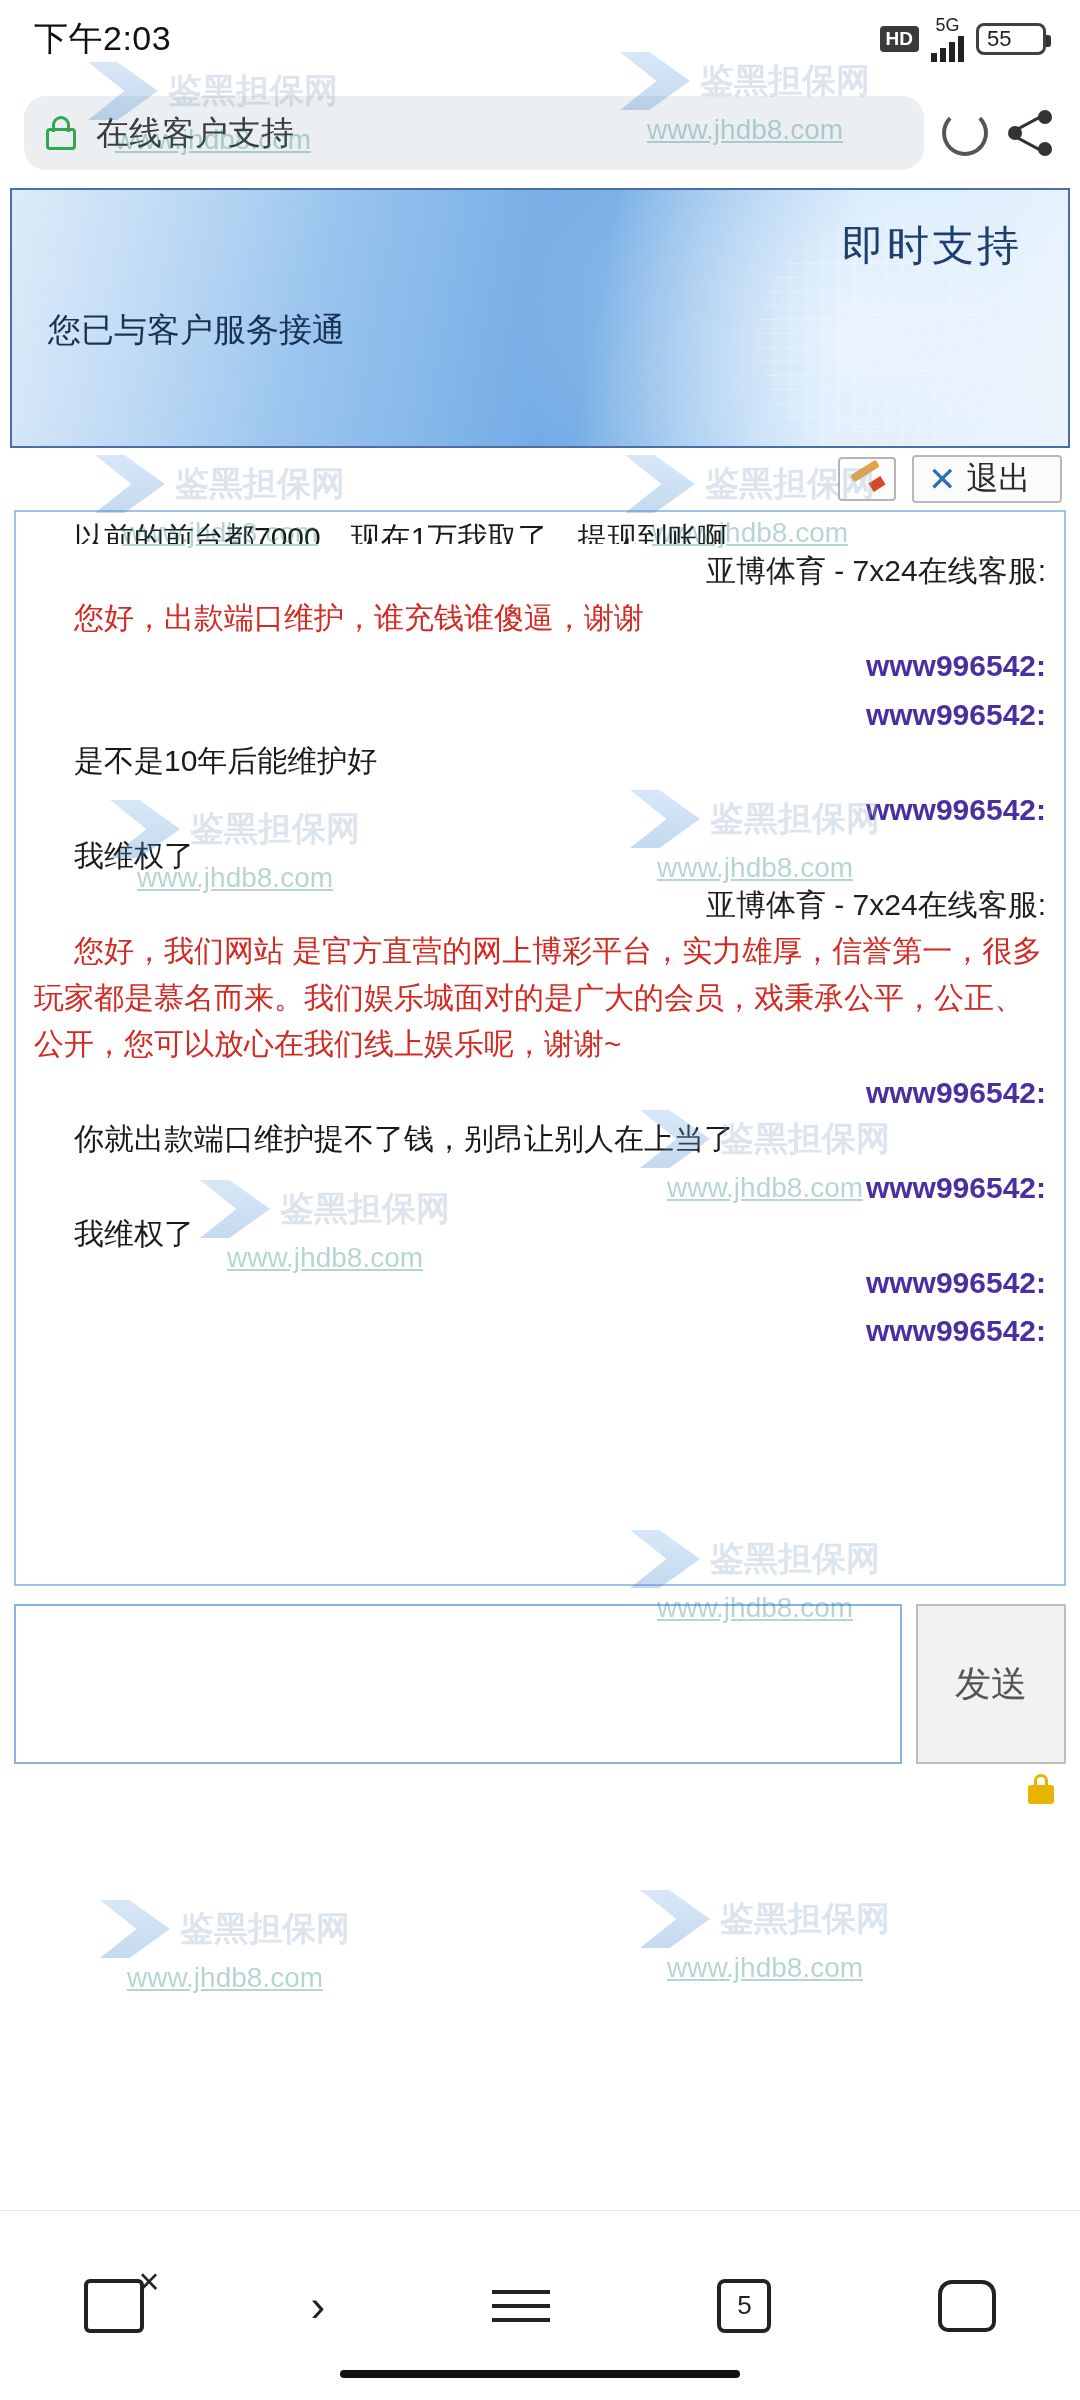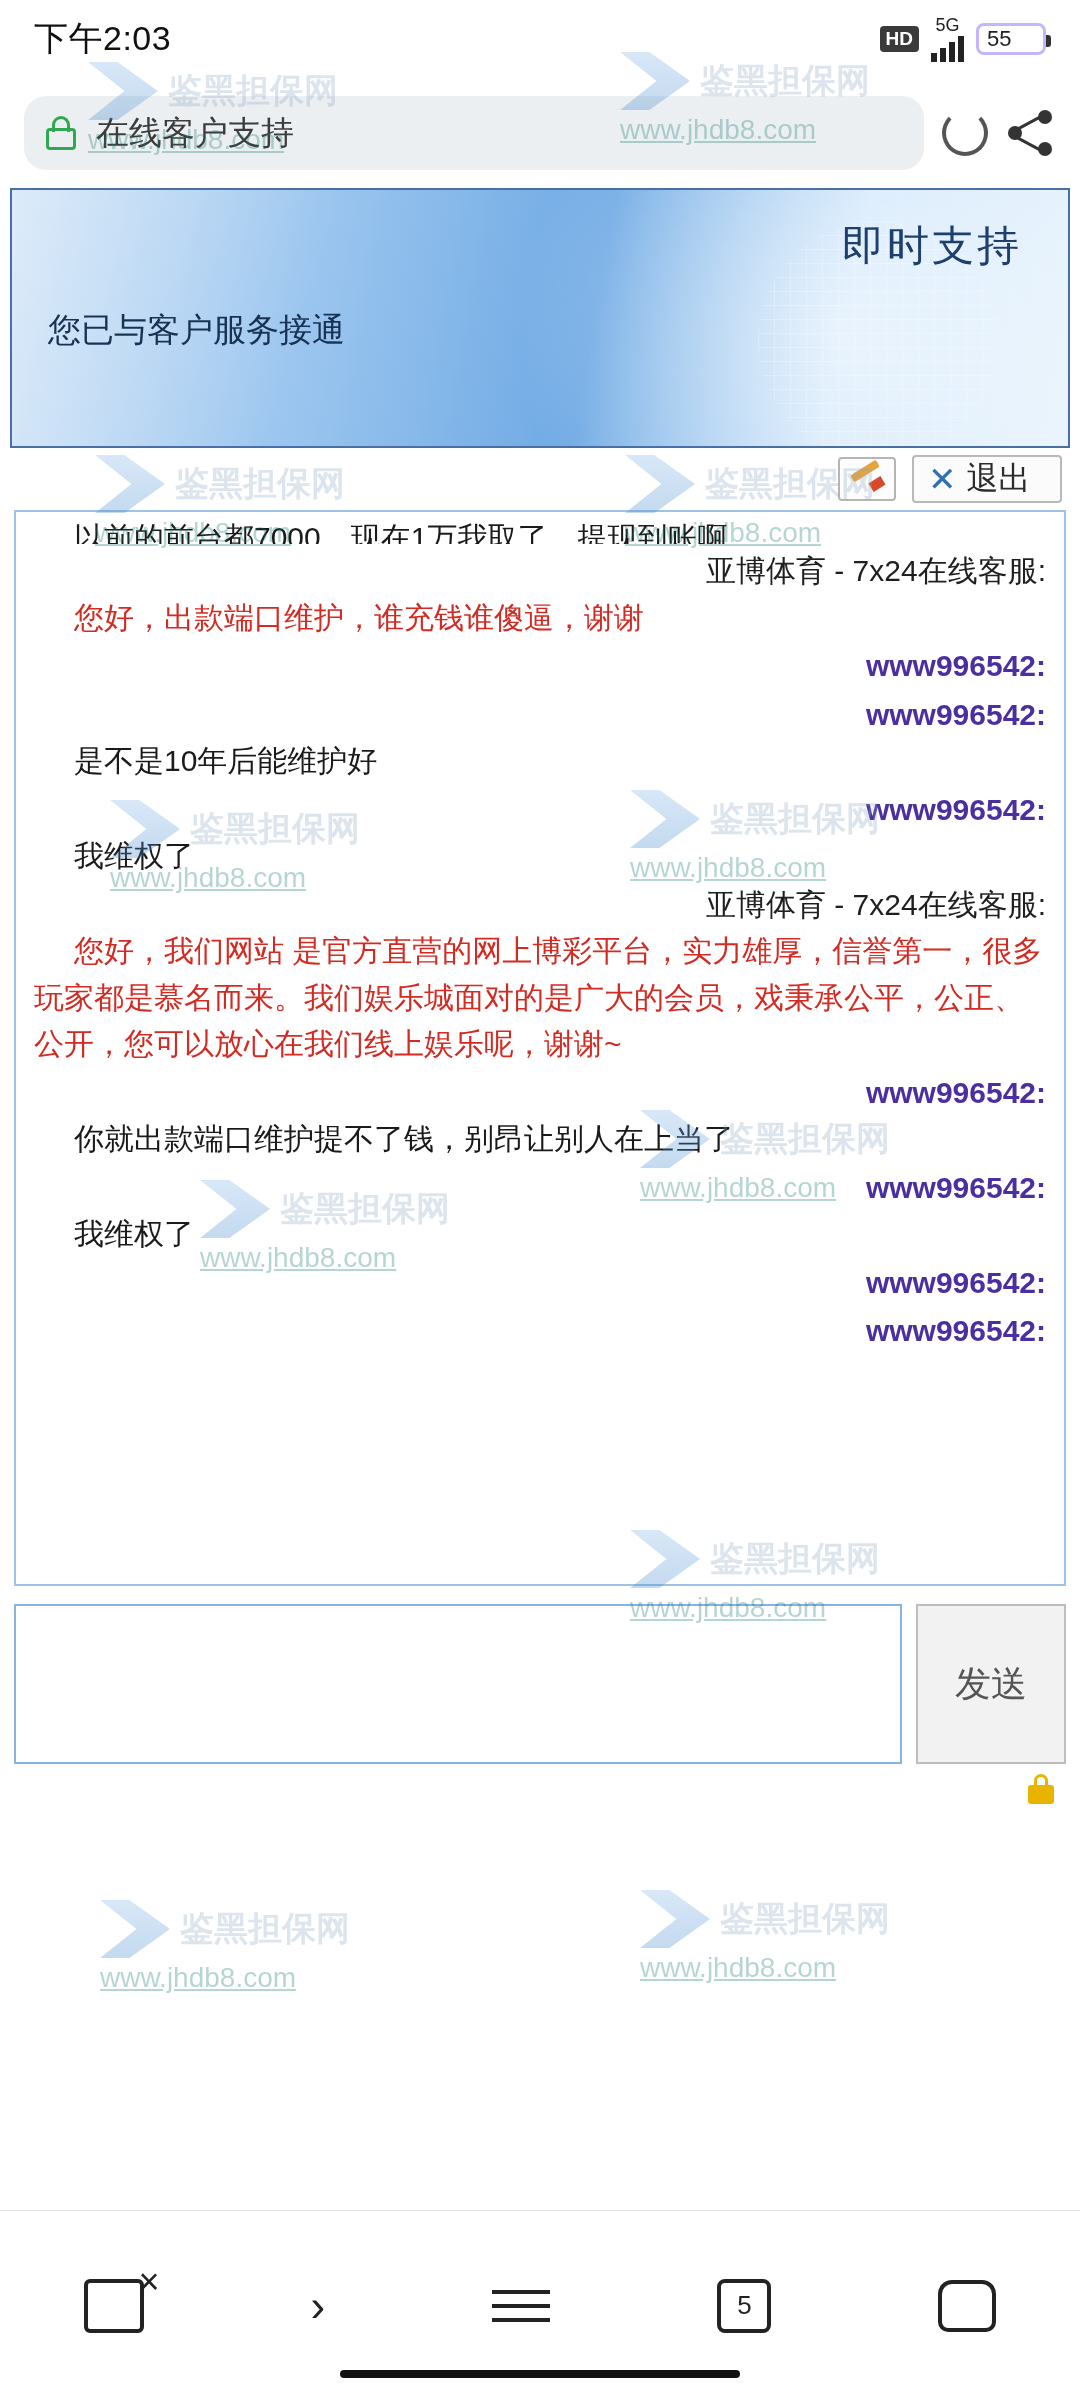--- a/index.html
+++ b/index.html
@@ -31,21 +31,21 @@
   .net-wrap { display: flex; flex-direction: column; align-items: center; line-height: 1; }
   .net-label { font-size: 18px; color: #222; margin-bottom: 2px; }
   .bars { display: flex; align-items: flex-end; gap: 3px; height: 26px; }
   .bars i { width: 6px; background: #222; display: block; }
   .bars i:nth-child(1) { height: 9px; }
   .bars i:nth-child(2) { height: 14px; }
   .bars i:nth-child(3) { height: 20px; }
   .bars i:nth-child(4) { height: 26px; }
   .battery {
     display: flex; align-items: center;
-    border: 3px solid #c4b5fd; border-radius: 8px;
+    border: 3px solid #404040; border-radius: 8px;
     height: 32px; min-width: 70px; padding: 0 8px; position: relative;
   }
   .battery:after {
     content: ""; position: absolute; right: -8px; top: 9px;
     width: 5px; height: 12px; background: #333; border-radius: 0 3px 3px 0;
   }
   .battery span { font-size: 22px; color: #222; }
 
   
   .urlbar-wrap {
@@ -211,21 +211,21 @@
   }
   .nav-home { width: 58px; height: 52px; border: 4px solid #222; border-radius: 14px 14px 10px 10px; }
   .gesture-bar {
     position: absolute; left: 50%; transform: translateX(-50%); bottom: 22px;
     width: 400px; height: 8px; background: #111; border-radius: 4px;
   }
 
   
   .wm {
     position: absolute; pointer-events: none; opacity: 0.30;
-    display: flex; flex-direction: column; 
+    display: flex; flex-direction: column; align-items: center;
     font-family: "Liberation Sans", "DejaVu Sans", sans-serif;
   }
   .wm .mark { display: flex; align-items: center; gap: 10px; }
   .wm .chev {
     width: 70px; height: 58px;
     background: linear-gradient(#7fb4e8, #3e86cd);
     clip-path: polygon(0 0, 42% 0, 100% 50%, 42% 100%, 0 100%, 52% 50%);
   }
   .wm .txt { font-size: 34px; color: #8fa9c4; font-weight: bold; }
   .wm .url { font-size: 28px; color: #0f766e; margin-top: 4px; text-decoration: underline; }

